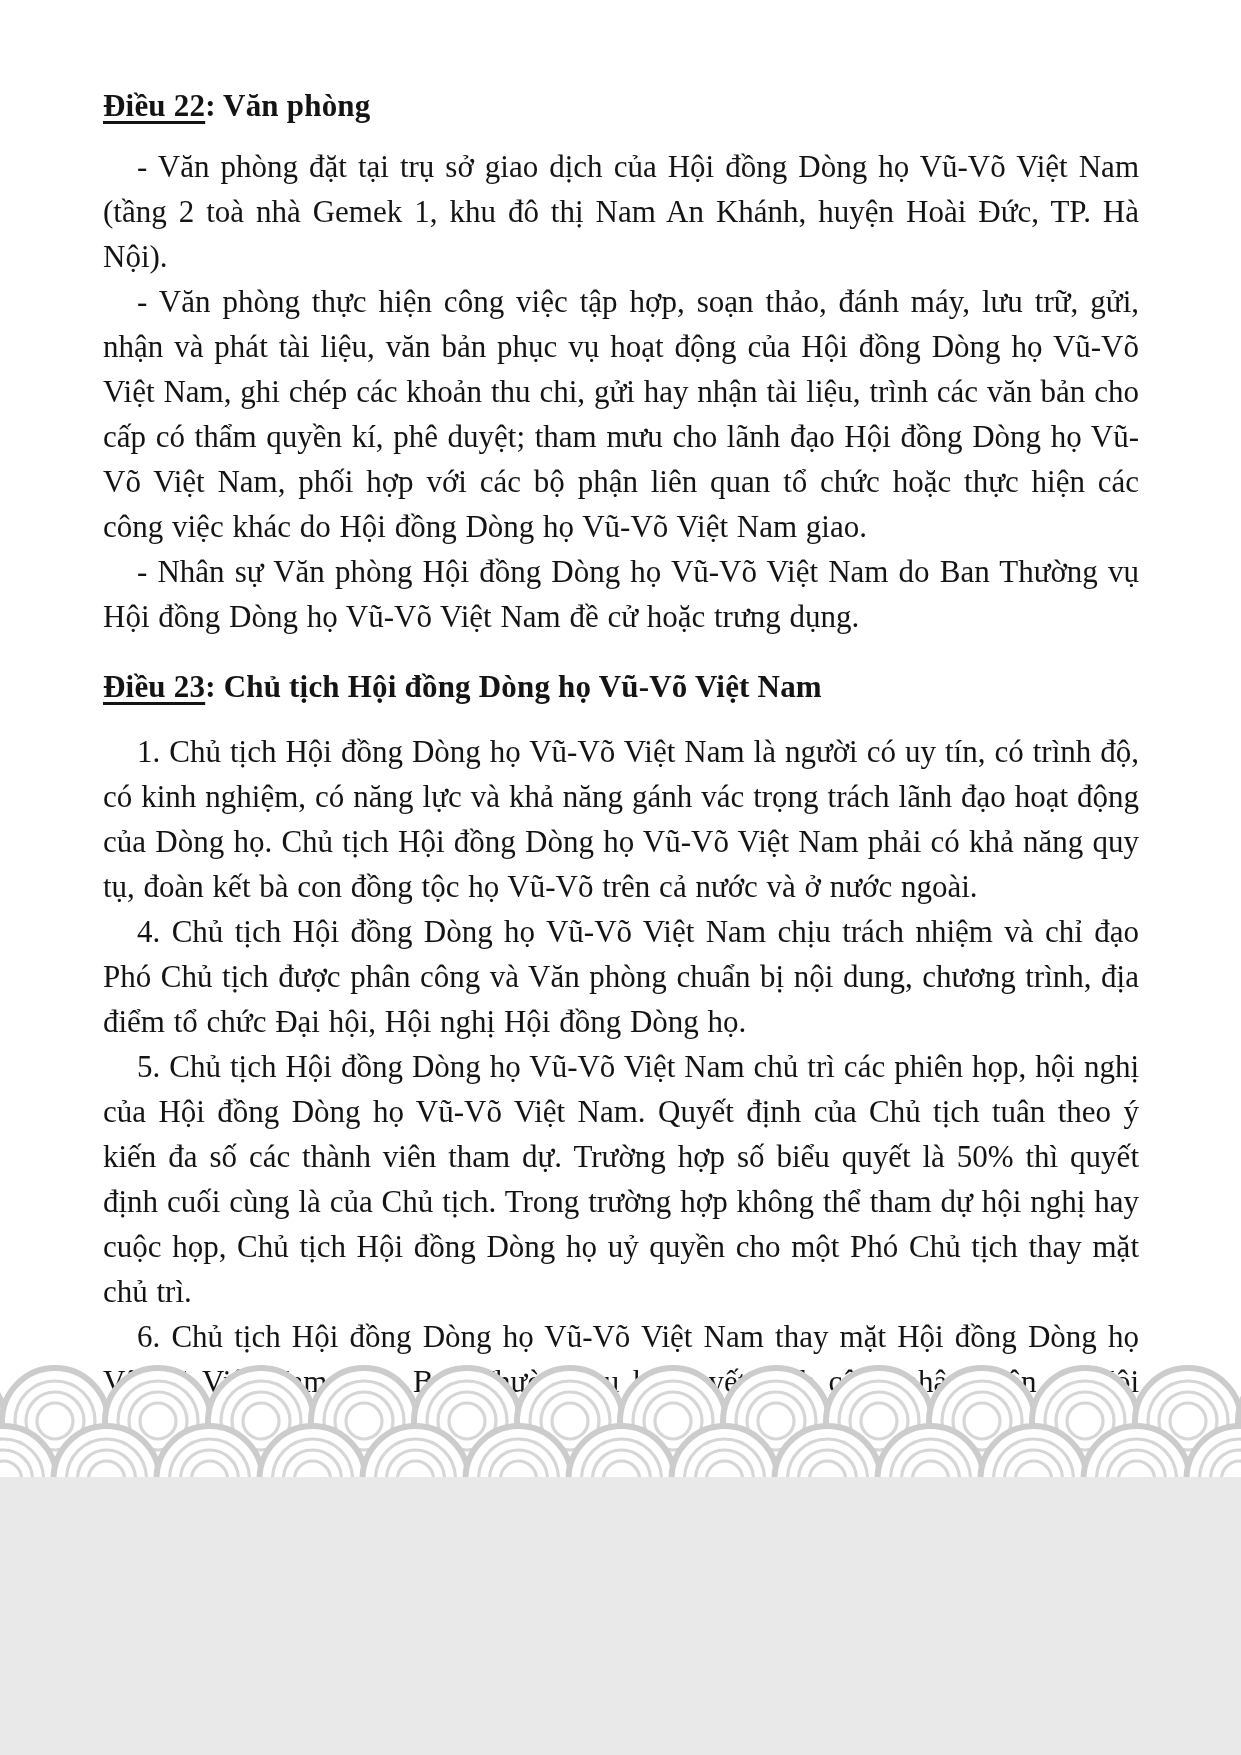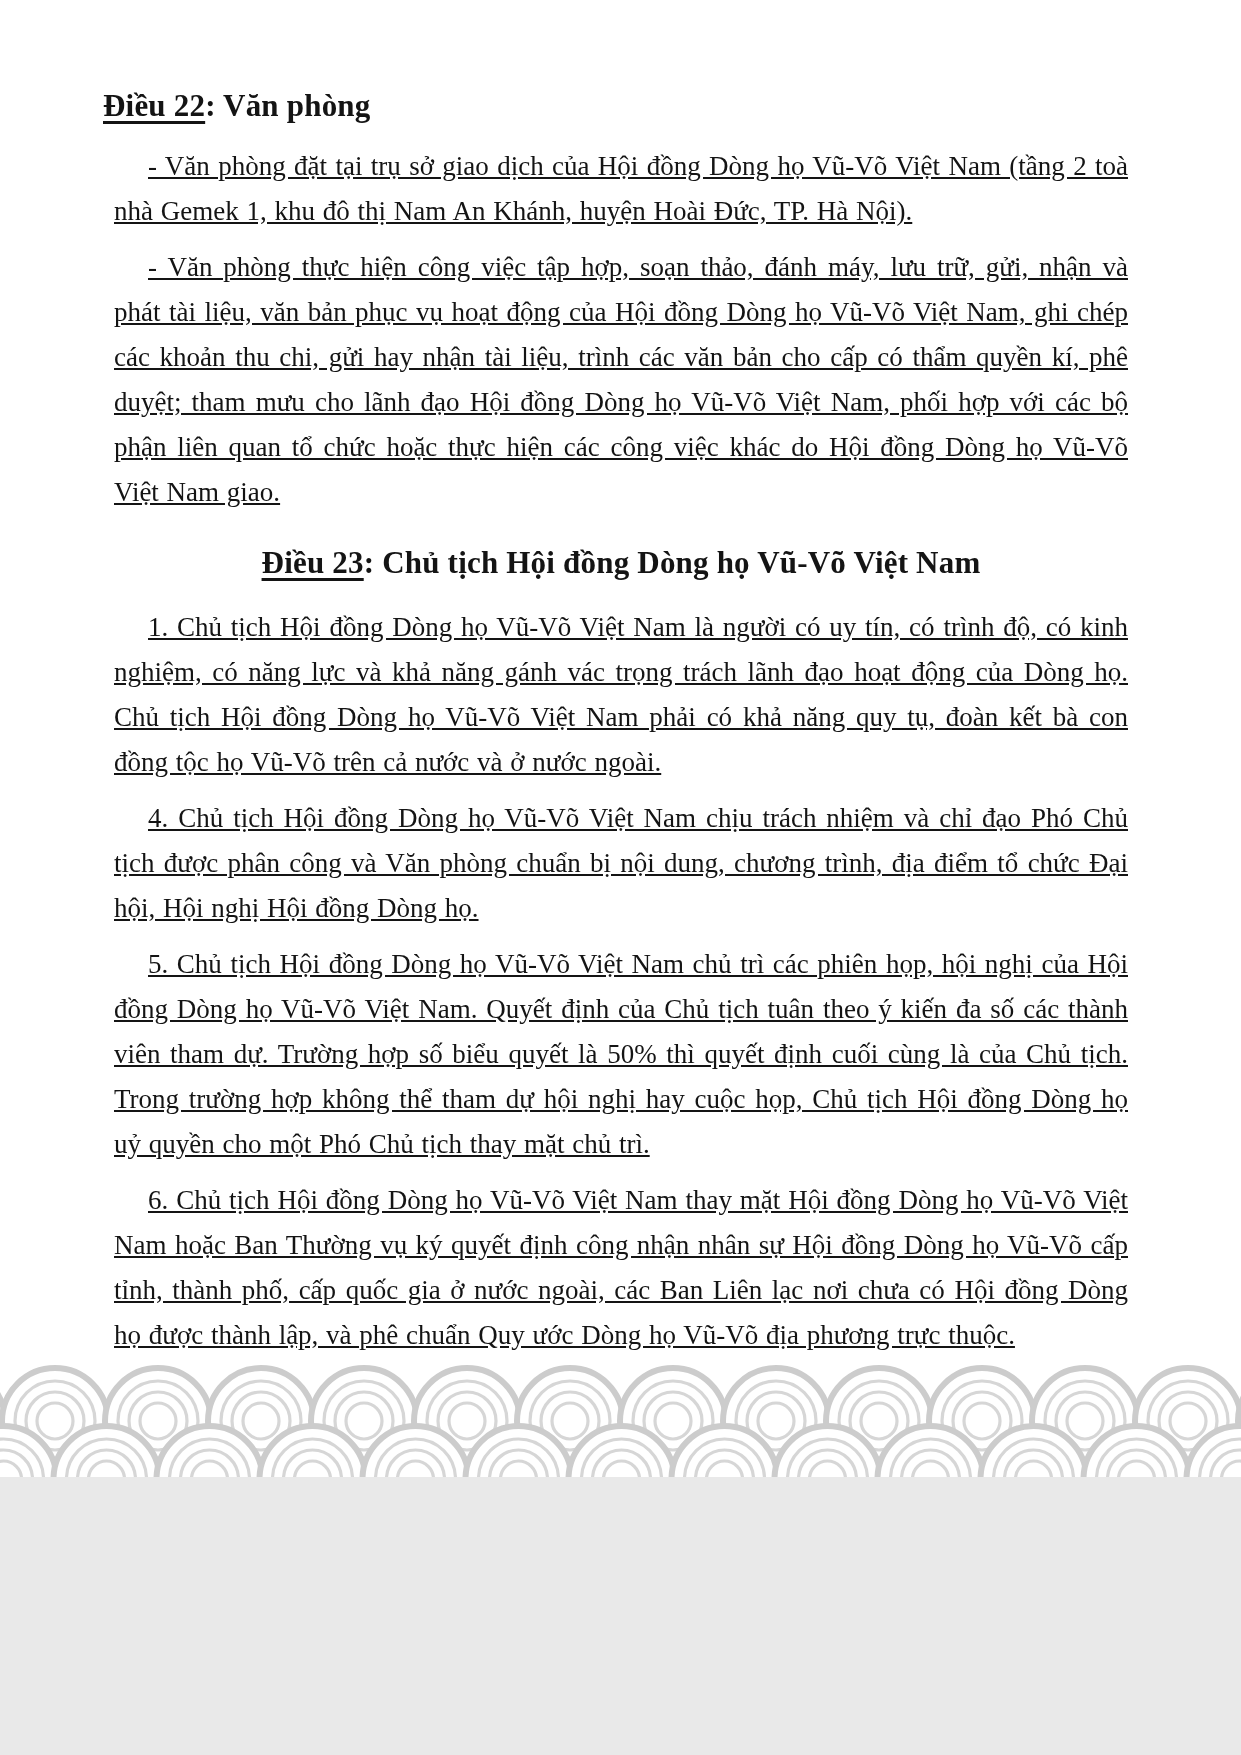--- a/index.html
+++ b/index.html
@@ -21,29 +21,28 @@
     font-size:31px;
     font-weight:bold;
     margin:0 0 20px 0;
     letter-spacing:.2px;
   }
   .article-heading .num{
     text-decoration:underline;
     text-decoration-thickness:2.5px;
     text-underline-offset:5px;
   }
-  .heading-2{margin-top:30px;margin-bottom:24px;text-align:center;}
+  .heading-2{margin-top:30px;margin-bottom:24px;}
   p.body{
-    font-size:27px;
+    font-size:31px;
     line-height:45px;
     text-align:justify;
     text-indent:34px;
-    margin:11px;
+    margin:0;
     word-spacing:1px;
-    text-decoration:underline;
   }
   .page-number{
     position:absolute;
     left:72px;top:1682px;
     font-size:31px;
     font-weight:bold;
     letter-spacing:7px;
     color:#5d5d5d;
     z-index:3;
   }
@@ -59,20 +58,21 @@
 <body>
 
 <div class="page">
 
   <div class="content">
 
     <h2 class="article-heading"><span class="num">Điều 22</span><span>: Văn phòng</span></h2>
 
     <p class="body">- Văn phòng đặt tại trụ sở giao dịch của Hội đồng Dòng họ Vũ-Võ Việt Nam (tầng 2 toà nhà Gemek 1, khu đô thị Nam An Khánh, huyện Hoài Đức, TP. Hà Nội).</p>
     <p class="body">- Văn phòng thực hiện công việc tập hợp, soạn thảo, đánh máy, lưu trữ, gửi, nhận và phát tài liệu, văn bản phục vụ hoạt động của Hội đồng Dòng họ Vũ-Võ Việt Nam, ghi chép các khoản thu chi, gửi hay nhận tài liệu, trình các văn bản cho cấp có thẩm quyền kí, phê duyệt; tham mưu cho lãnh đạo Hội đồng Dòng họ Vũ-Võ Việt Nam, phối hợp với các bộ phận liên quan tổ chức hoặc thực hiện các công việc khác do Hội đồng Dòng họ Vũ-Võ Việt Nam giao.</p>
+    <p class="body">- Nhân sự Văn phòng Hội đồng Dòng họ Vũ-Võ Việt Nam do Ban Thường vụ Hội đồng Dòng họ Vũ-Võ Việt Nam đề cử hoặc trưng dụng.</p>
 
     <h2 class="article-heading heading-2"><span class="num">Điều 23</span><span>: Chủ tịch Hội đồng Dòng họ Vũ-Võ Việt Nam</span></h2>
 
     <p class="body">1. Chủ tịch Hội đồng Dòng họ Vũ-Võ Việt Nam là người có uy tín, có trình độ, có kinh nghiệm, có năng lực và khả năng gánh vác trọng trách lãnh đạo hoạt động của Dòng họ. Chủ tịch Hội đồng Dòng họ Vũ-Võ Việt Nam phải có khả năng quy tụ, đoàn kết bà con đồng tộc họ Vũ-Võ trên cả nước và ở nước ngoài.</p>
     <p class="body">4. Chủ tịch Hội đồng Dòng họ Vũ-Võ Việt Nam chịu trách nhiệm và chỉ đạo Phó Chủ tịch được phân công và Văn phòng chuẩn bị nội dung, chương trình, địa điểm tổ chức Đại hội, Hội nghị Hội đồng Dòng họ.</p>
     <p class="body">5. Chủ tịch Hội đồng Dòng họ Vũ-Võ Việt Nam chủ trì các phiên họp, hội nghị của Hội đồng Dòng họ Vũ-Võ Việt Nam. Quyết định của Chủ tịch tuân theo ý kiến đa số các thành viên tham dự. Trường hợp số biểu quyết là 50% thì quyết định cuối cùng là của Chủ tịch. Trong trường hợp không thể tham dự hội nghị hay cuộc họp, Chủ tịch Hội đồng Dòng họ uỷ quyền cho một Phó Chủ tịch thay mặt chủ trì.</p>
     <p class="body">6. Chủ tịch Hội đồng Dòng họ Vũ-Võ Việt Nam thay mặt Hội đồng Dòng họ Vũ-Võ Việt Nam hoặc Ban Thường vụ ký quyết định công nhận nhân sự Hội đồng Dòng họ Vũ-Võ cấp tỉnh, thành phố, cấp quốc gia ở nước ngoài, các Ban Liên lạc nơi chưa có Hội đồng Dòng họ được thành lập, và phê chuẩn Quy ước Dòng họ Vũ-Võ địa phương trực thuộc.</p>
 
   </div>
 

